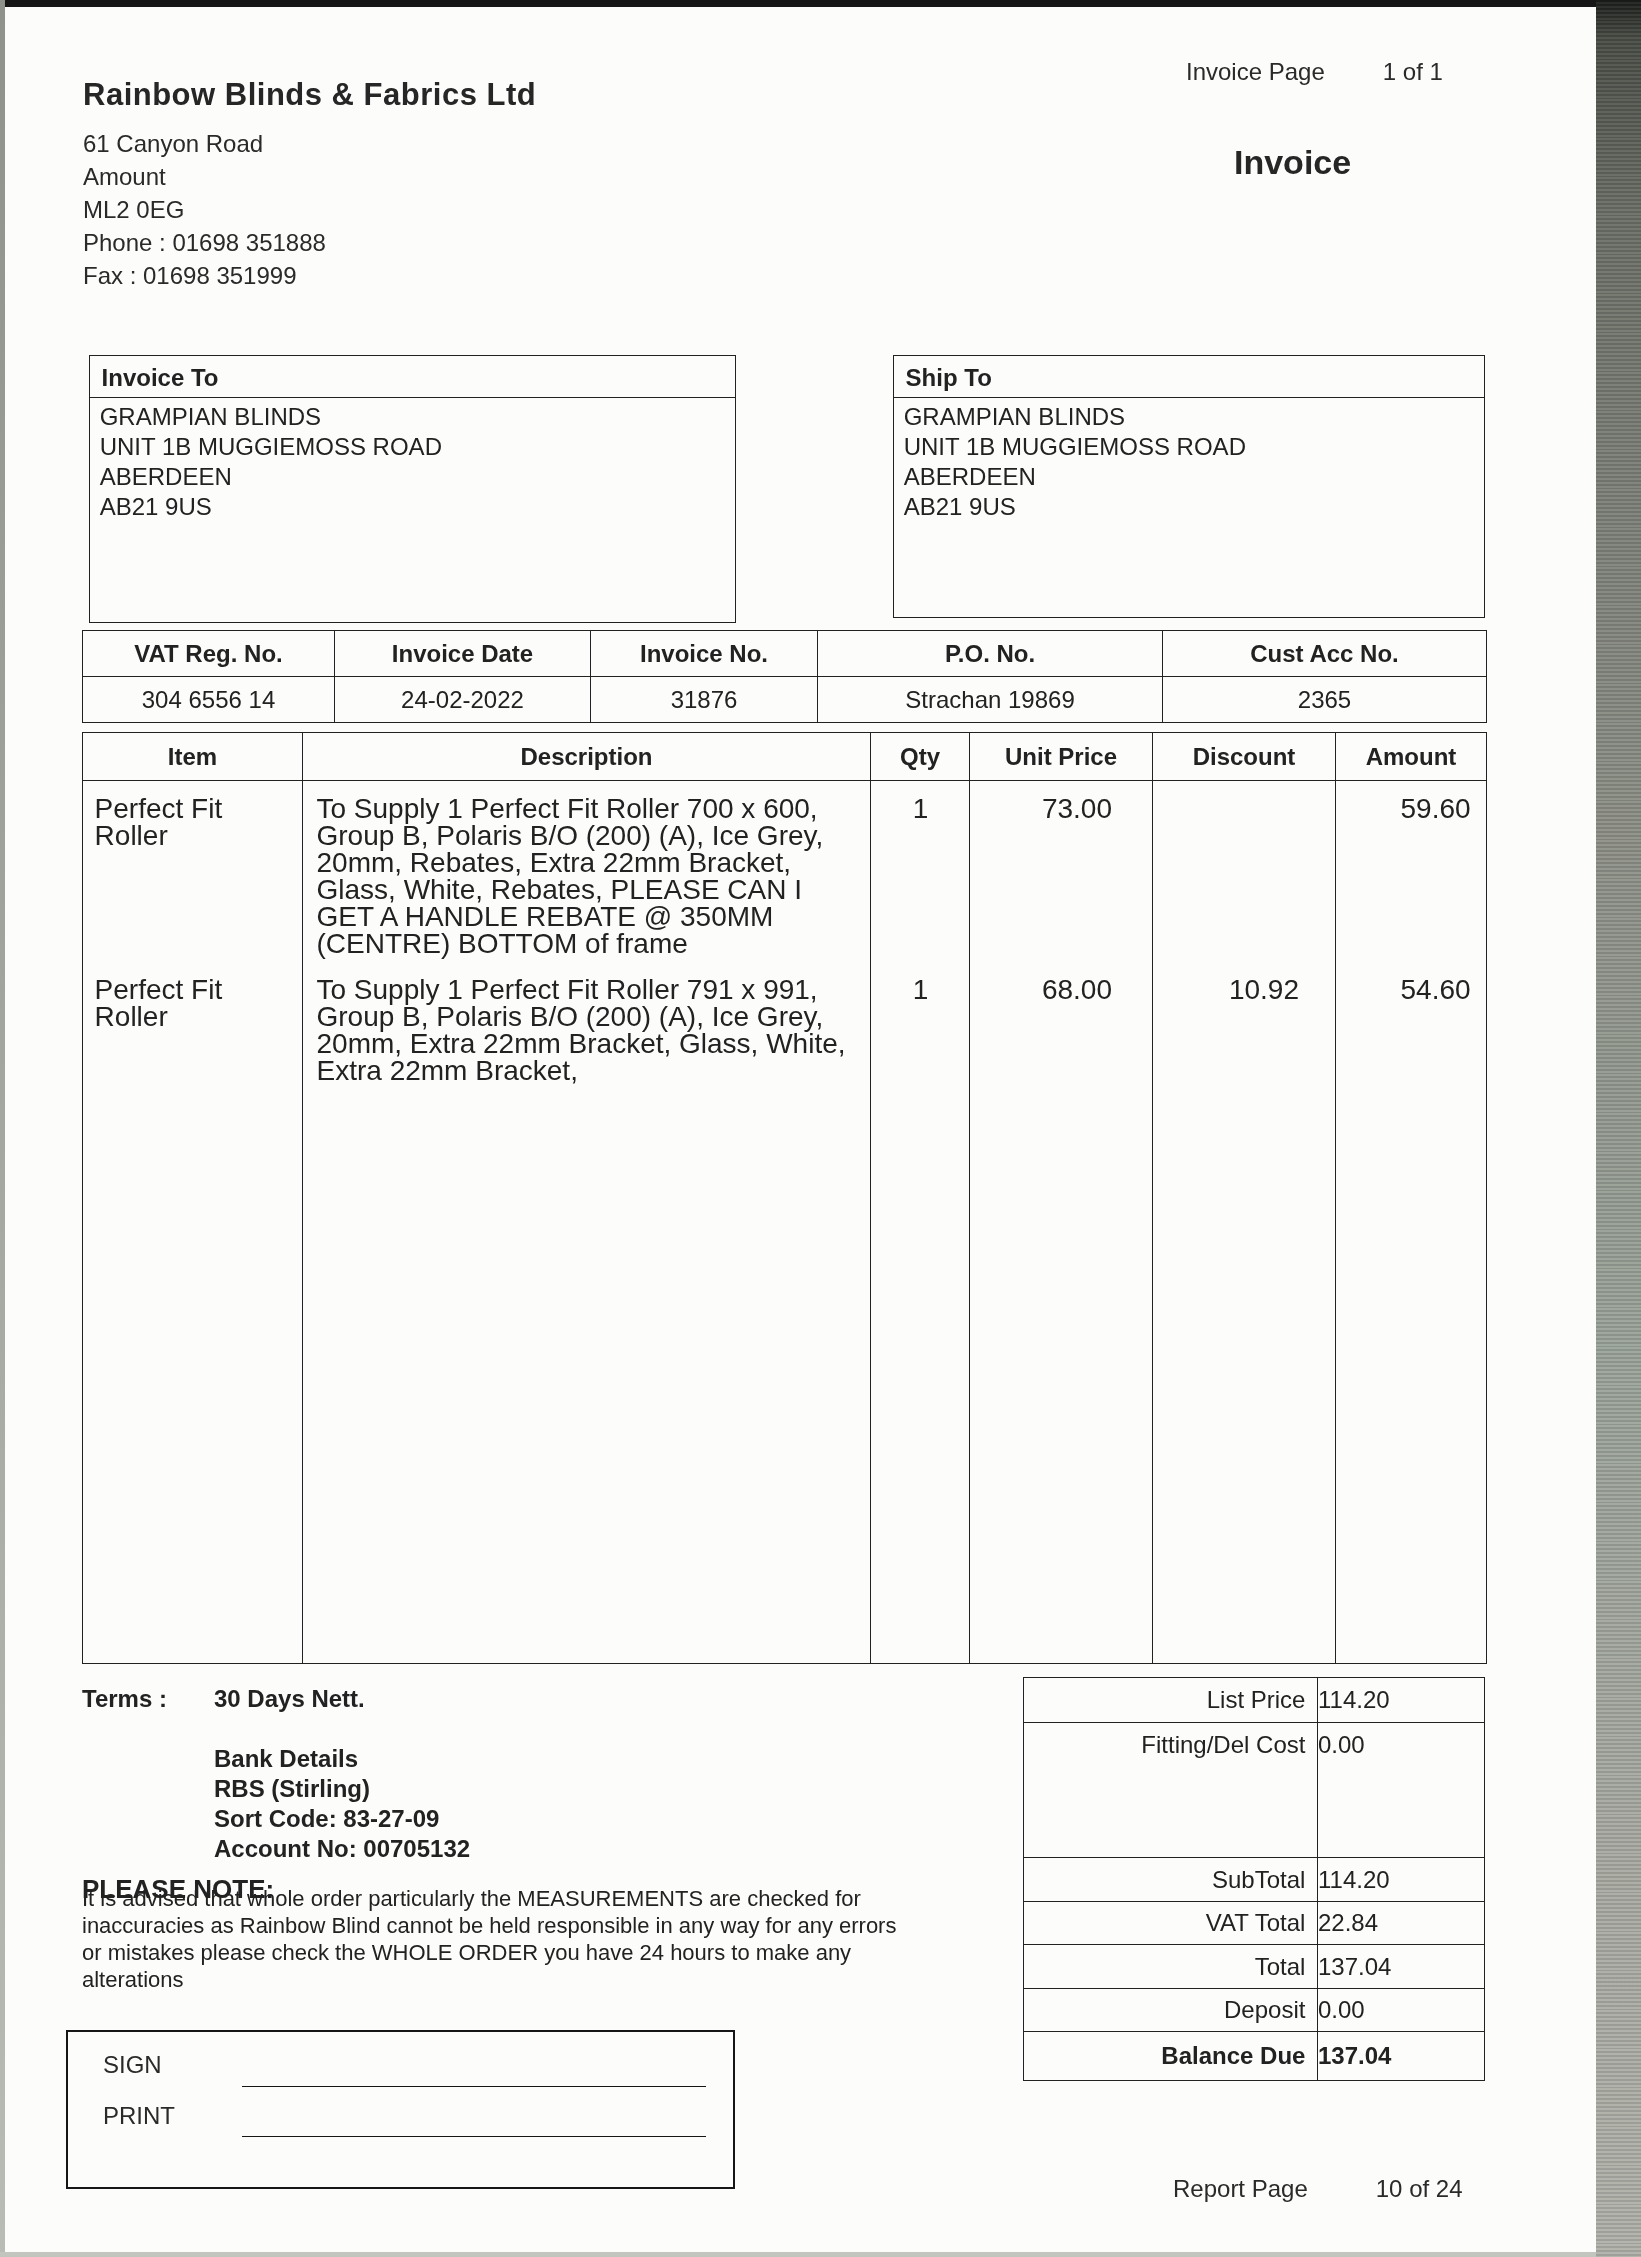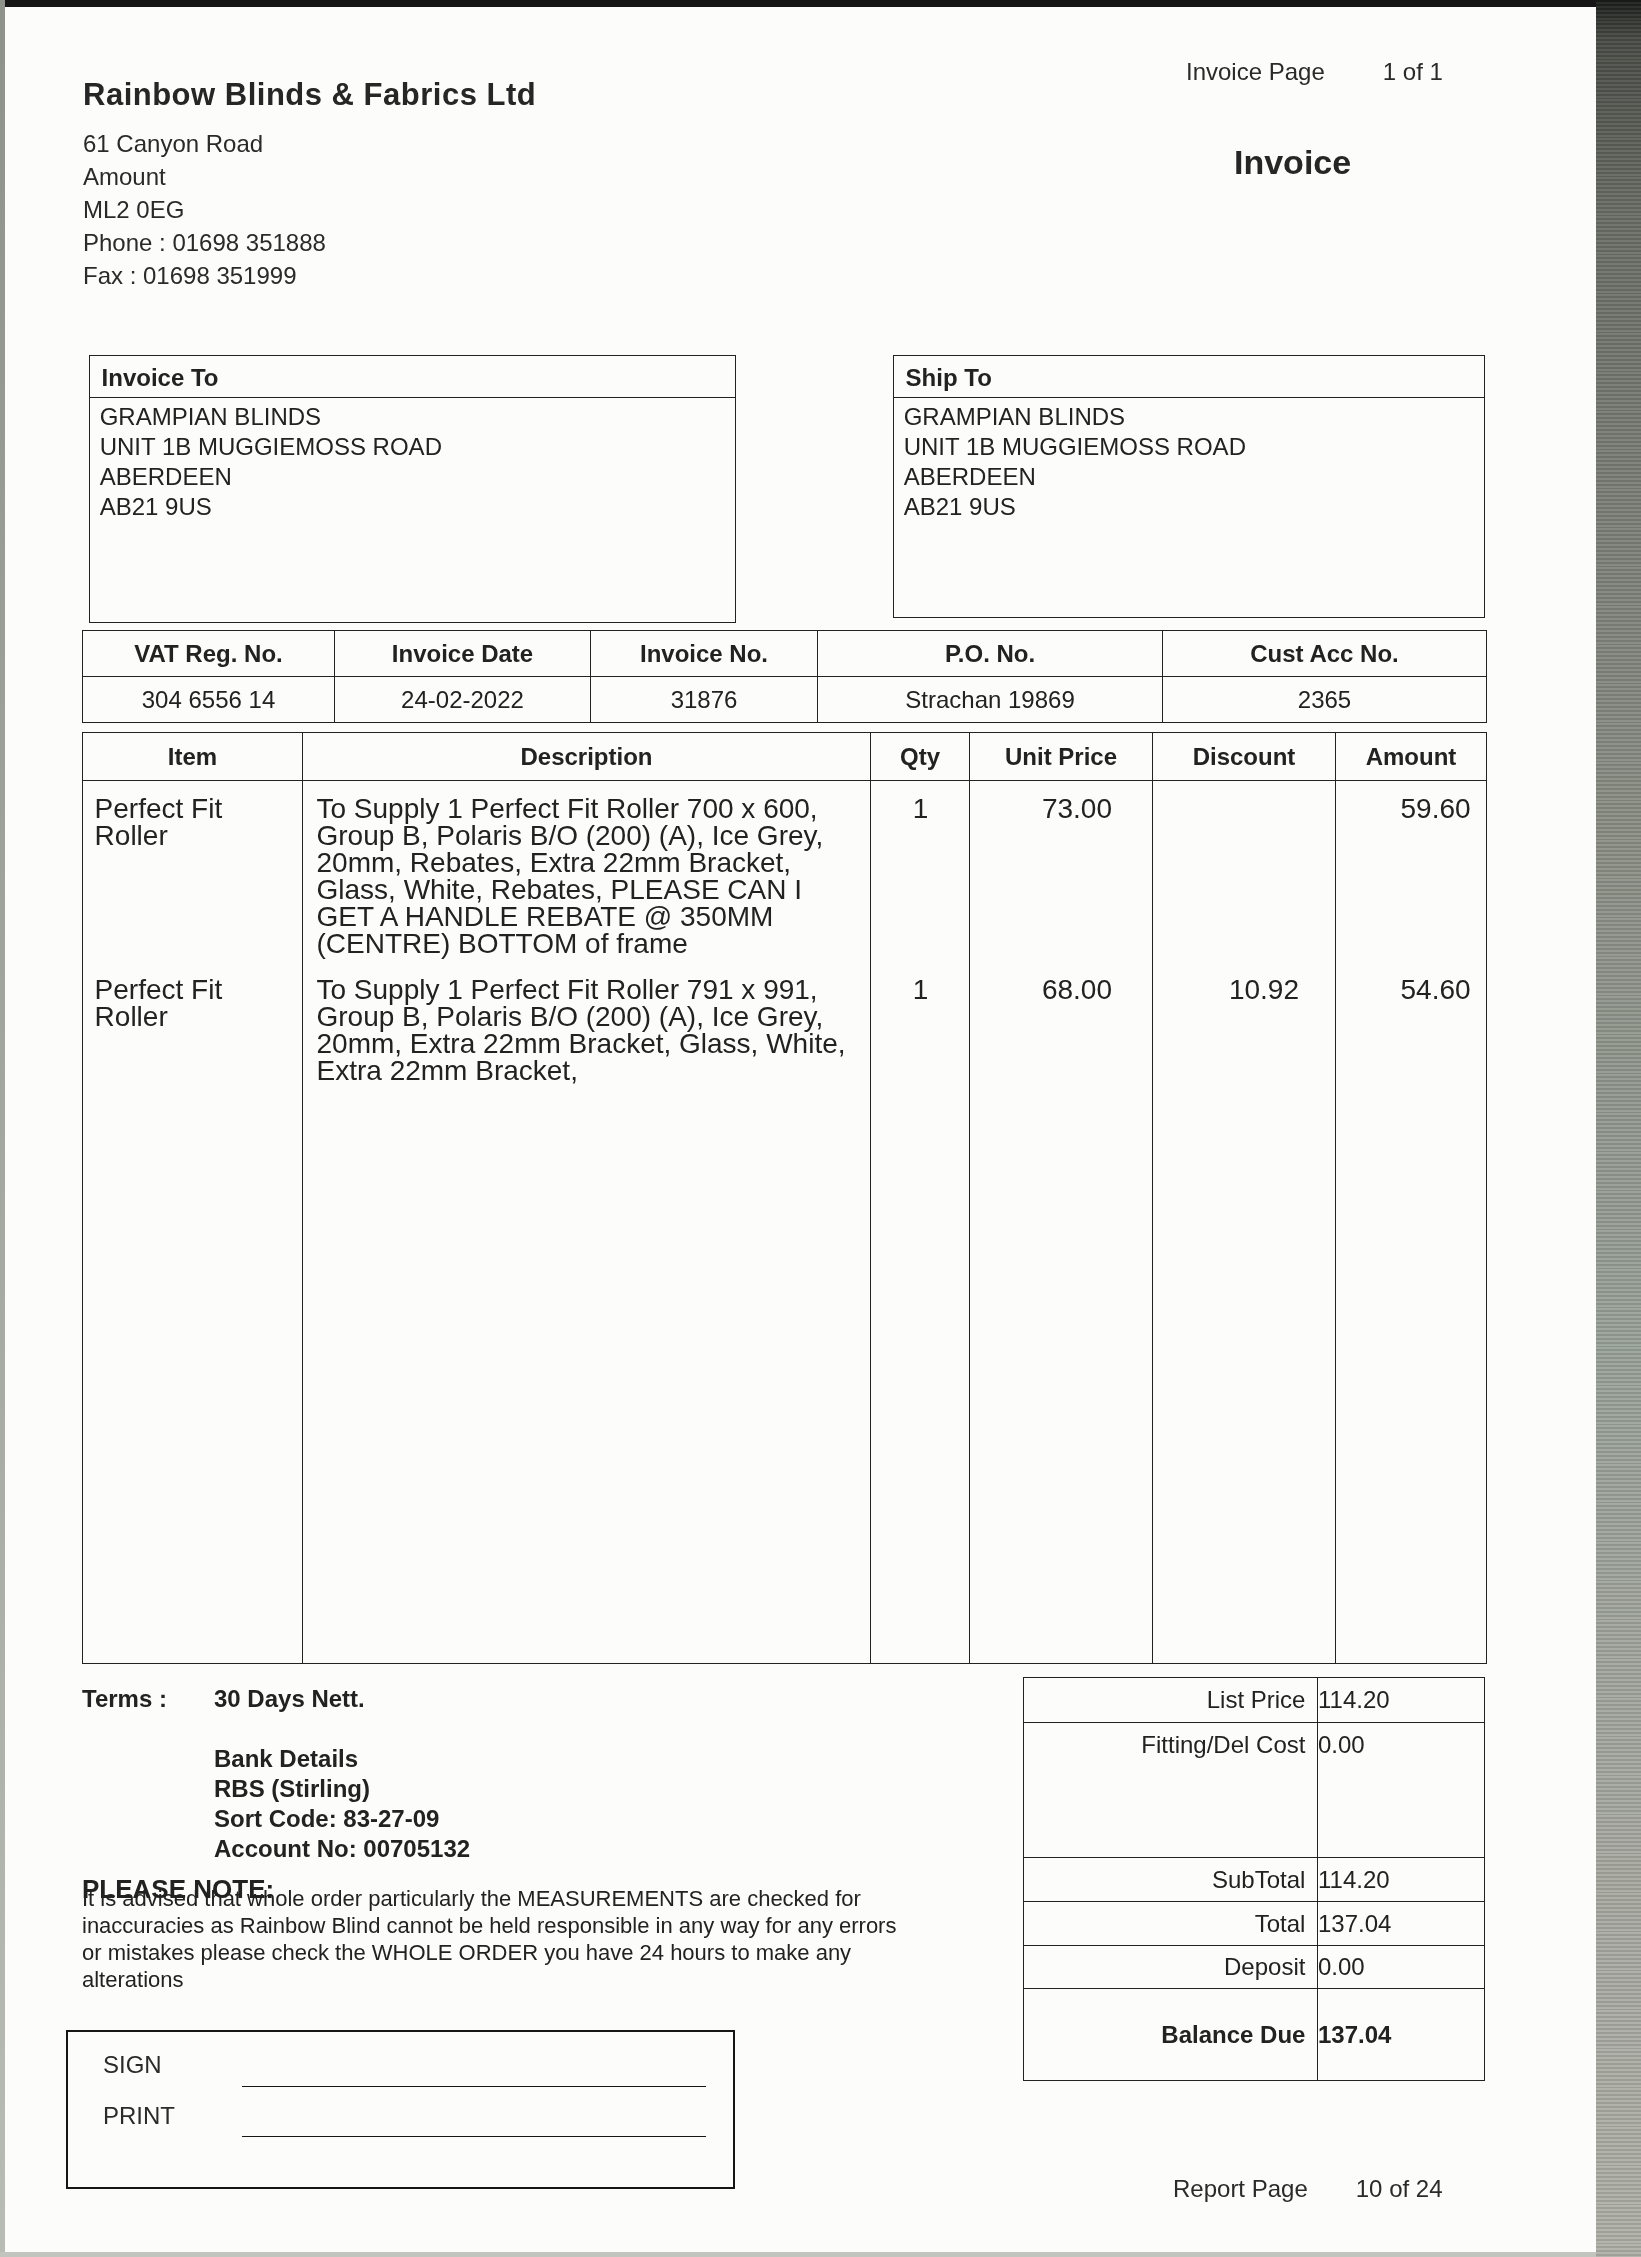--- a/index.html
+++ b/index.html
@@ -76,21 +76,21 @@
   .t-row.top-align .t-label { align-items:flex-start; padding-top:7.7px; }
   .t-row.top-align .t-value { padding-top:7.7px; }
   .t-row.bold .t-label, .t-row.bold .t-value { font-weight:bold; }
   
   .sign-box { position:absolute; left:66px; top:2030px; width:669px; height:159px; border:2.9px solid #161616; }
   .sign-box .lbl { position:absolute; left:35px; font-size:24px; color:#2a2a2a; }
   #sign-lbl { top:19.3px; } #print-lbl { top:70px; }
   .sig-line { position:absolute; left:174px; right:27px; border-bottom:1.9px solid #161616; }
   #sign-line { top:54px; } #print-line { top:104px; }
   
-  .report-ref { position:absolute; left:1173px; top:2175px; font-size:24px; display:flex; gap:48px; color:#2a2a2a; }
+  .report-ref { position:absolute; left:1173px; top:2175px; font-size:24px; display:flex; gap:68px; color:#2a2a2a; }
 </style>
 </head>
 <body>
 
 <div class="page">
 
   <div class="scan-top"></div>
   <div class="scan-left"></div>
   <div class="scan-bottom"></div>
   <div class="scan-right"></div>
@@ -204,20 +204,24 @@
       <div class="t-value">114.20</div>
     </div>
     <div class="t-row t-h140 top-align">
       <div class="t-label">Fitting/Del Cost</div>
       <div class="t-value">0.00</div>
     </div>
     <div class="t-row t-h46">
       <div class="t-label">SubTotal</div>
       <div class="t-value">114.20</div>
     </div>
+    <div class="t-row t-h45">
+      <div class="t-label">VAT Total</div>
+      <div class="t-value">22.84</div>
+    </div>
     <div class="t-row t-h46">
       <div class="t-label">Total</div>
       <div class="t-value">137.04</div>
     </div>
     <div class="t-row t-h45">
       <div class="t-label">Deposit</div>
       <div class="t-value">0.00</div>
     </div>
     <div class="t-row t-last bold">
       <div class="t-label">Balance Due</div>

